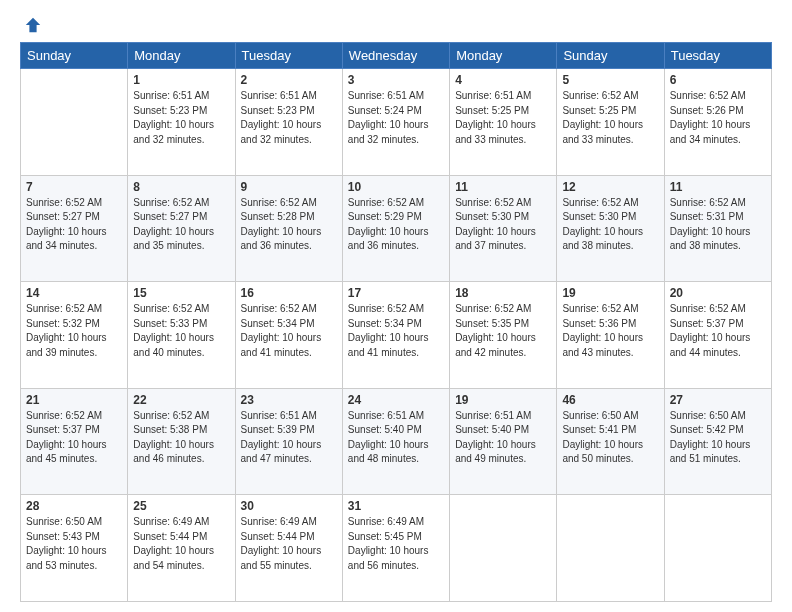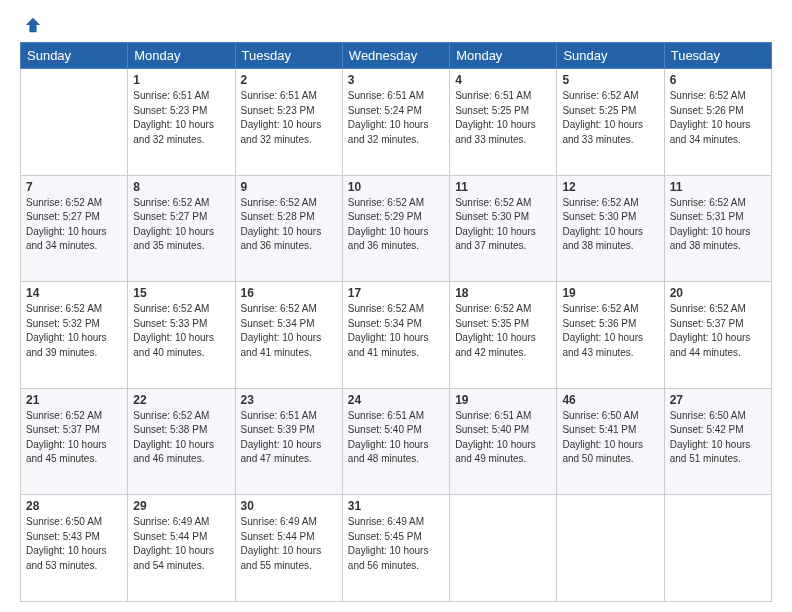--- a/index.html
+++ b/index.html
@@ -338,21 +338,21 @@
         </tr>
         <tr>
           <td class="row-white">
             <span class="day-number">28</span>
             <div class="day-info" style="white-space: pre-line;">Sunrise: 6:50 AM
 Sunset: 5:43 PM
 Daylight: 10 hours
 and 53 minutes.</div>
           </td>
           <td class="row-white">
-            <span class="day-number">29</span>
+            <span class="day-number">25</span>
             <div class="day-info" style="white-space: pre-line;">Sunrise: 6:49 AM
 Sunset: 5:44 PM
 Daylight: 10 hours
 and 54 minutes.</div>
           </td>
           <td class="row-white">
             <span class="day-number">30</span>
             <div class="day-info" style="white-space: pre-line;">Sunrise: 6:49 AM
 Sunset: 5:44 PM
 Daylight: 10 hours

